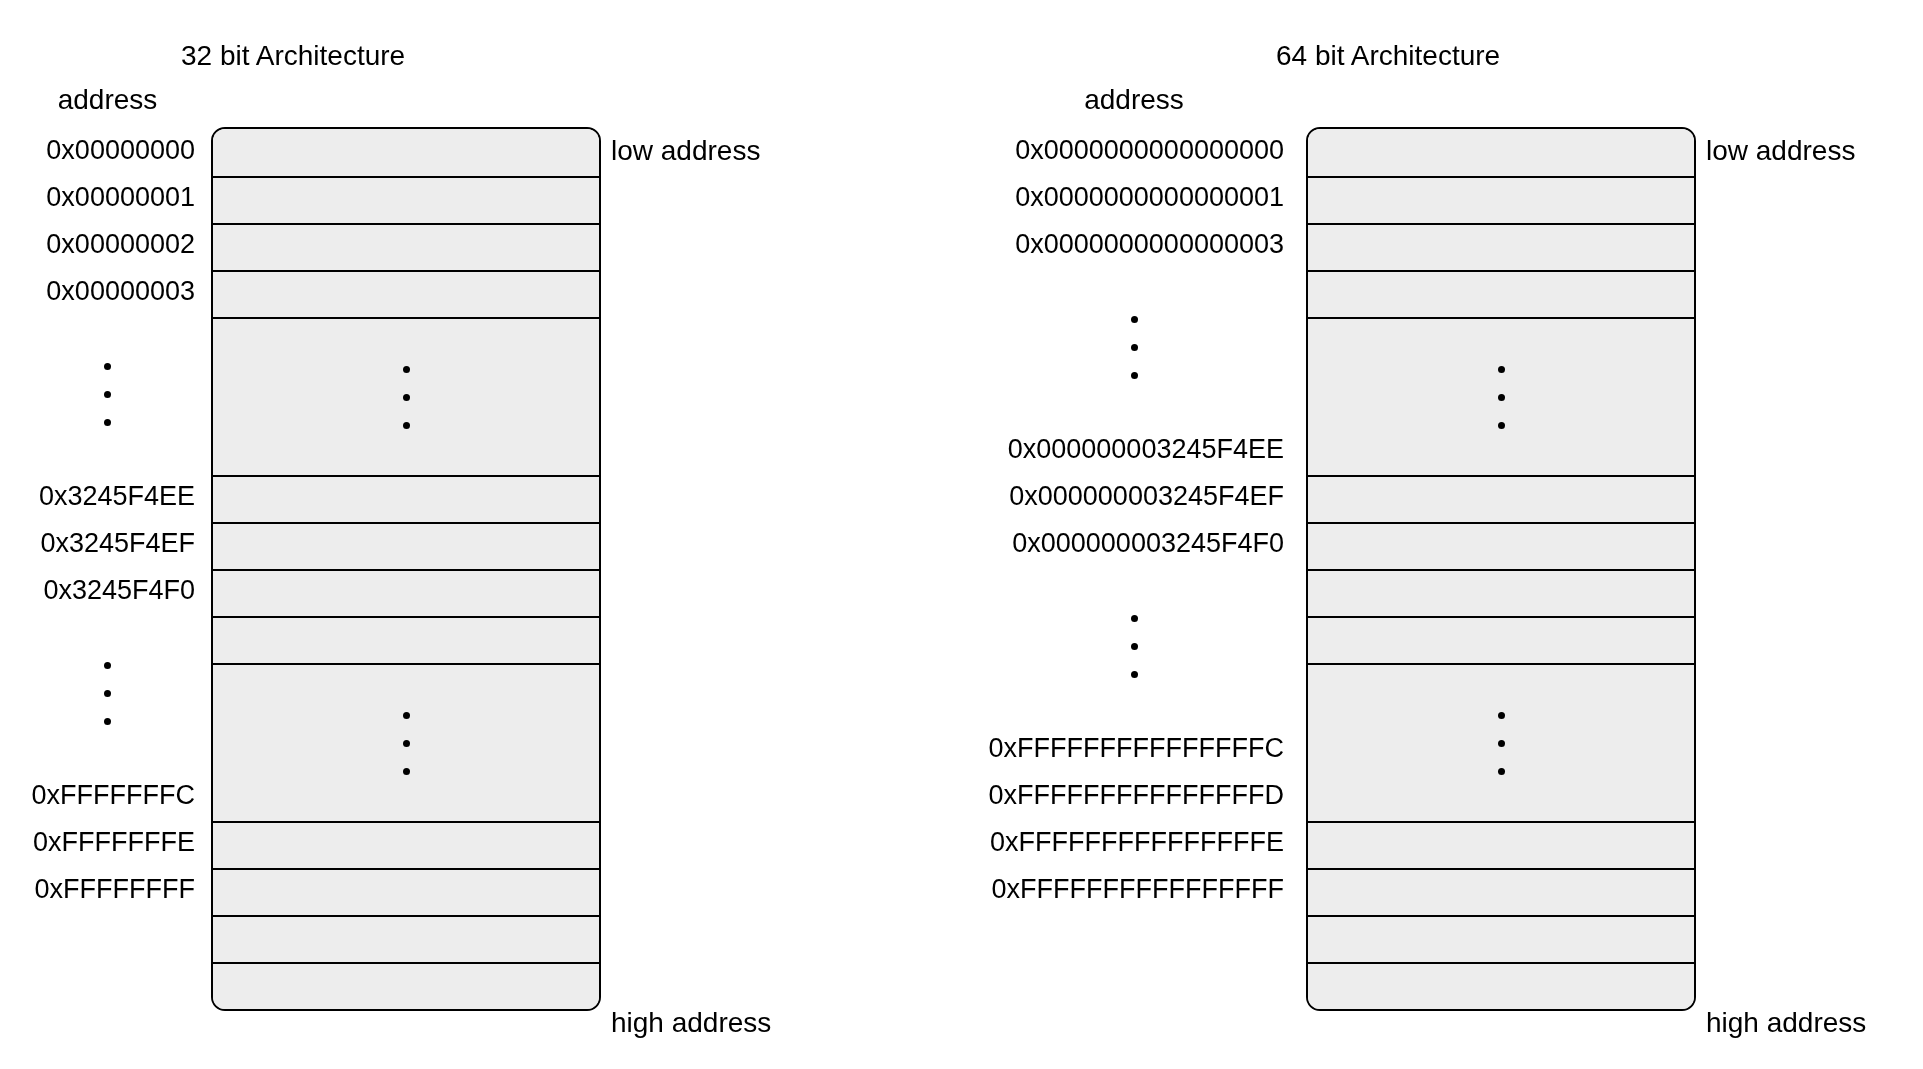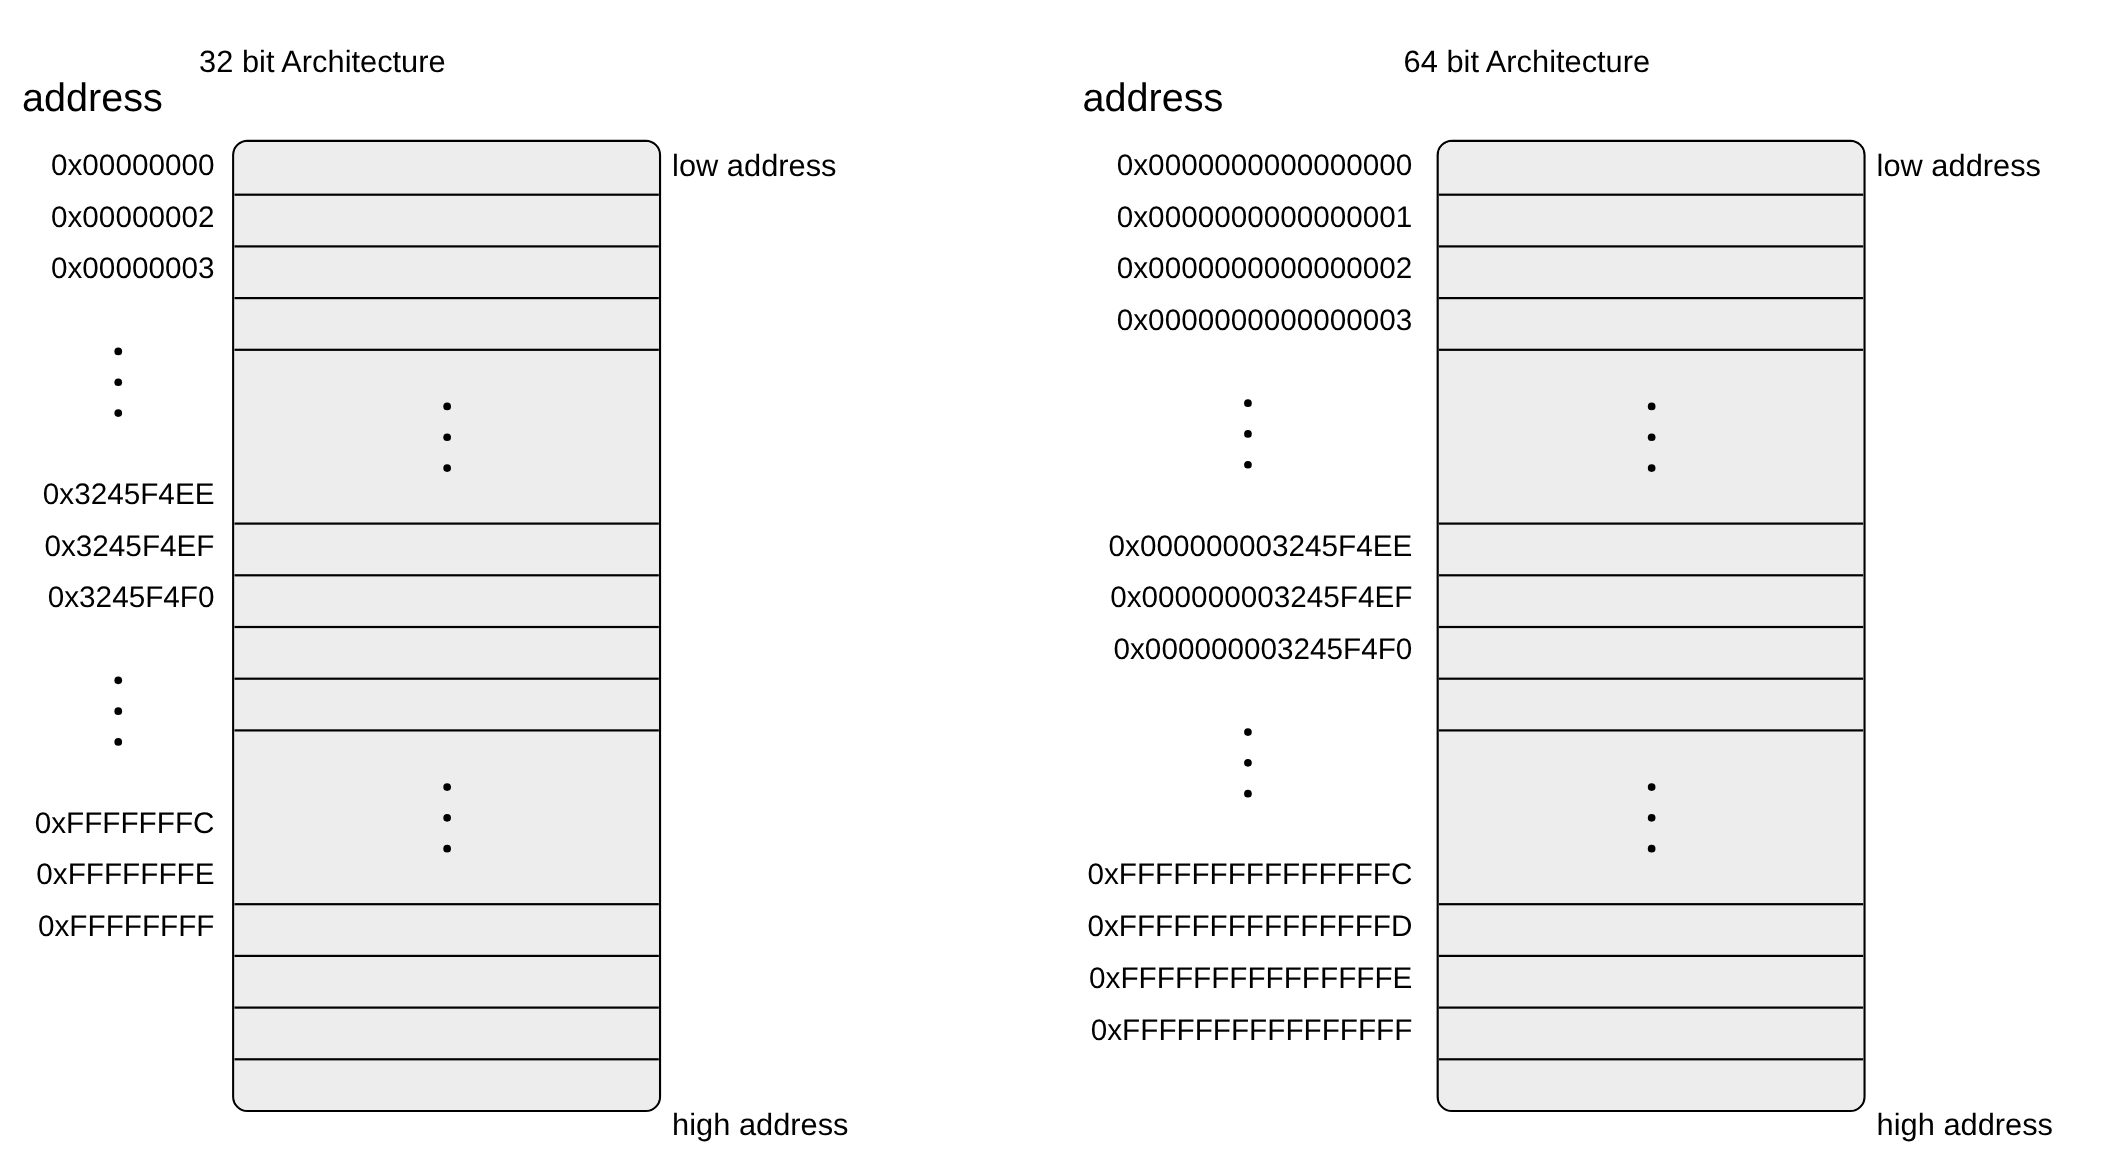--- a/index.html
+++ b/index.html
@@ -30,24 +30,25 @@
     left: var(--box-left);
     width: 386px;
     text-align: left;
     transform: translateX(-30px);
     font-size: 28px;
     font-weight: 500;
     white-space: nowrap;
   }
   .addr-header {
     position: absolute;
-    top: 68px;
+    top: 84px;
     left: var(--label-left);
     width: var(--label-w);
-    font-size: 36px;
+    text-align: center;
+    font-size: 28px;
     font-weight: 500;
     white-space: nowrap;
   }
   .labels-col {
     position: absolute;
     top: 127px;
     left: var(--label-left);
     width: var(--label-w);
   }
   .lrow {
@@ -113,20 +114,21 @@
 </head>
 <body>
 
 <div class="canvas" style="--bg: #ffffff; --cell: #ededed; --line: #000000; --text: #000000;">
 
   <div class="diagram" style="--label-left:20px; --label-w:175px; --box-left:211px;">
     <div class="title">32 bit Architecture</div>
     <div class="addr-header">address</div>
     <div class="labels-col">
         <div class="lrow">0x00000000</div>
+        <div class="lrow">0x00000001</div>
         <div class="lrow">0x00000002</div>
         <div class="lrow">0x00000003</div>
         <div class="lrow ellipsis">
           <div class="dots">
             <span class="dot"></span>
             <span class="dot"></span>
             <span class="dot"></span>
           </div>
         </div>
         <div class="lrow">0x3245F4EE</div>
@@ -174,21 +176,20 @@
     <div class="side-label low">low address</div>
     <div class="side-label high">high address</div>
   </div>
 
   <div class="diagram" style="--label-left:984px; --label-w:300px; --box-left:1306px;">
     <div class="title">64 bit Architecture</div>
     <div class="addr-header">address</div>
     <div class="labels-col">
         <div class="lrow">0x0000000000000000</div>
         <div class="lrow">0x0000000000000001</div>
-        <div class="lrow">0x0000000000000002</div>
         <div class="lrow">0x0000000000000003</div>
         <div class="lrow ellipsis">
           <div class="dots">
             <span class="dot"></span>
             <span class="dot"></span>
             <span class="dot"></span>
           </div>
         </div>
         <div class="lrow">0x000000003245F4EE</div>
         <div class="lrow">0x000000003245F4EF</div>

